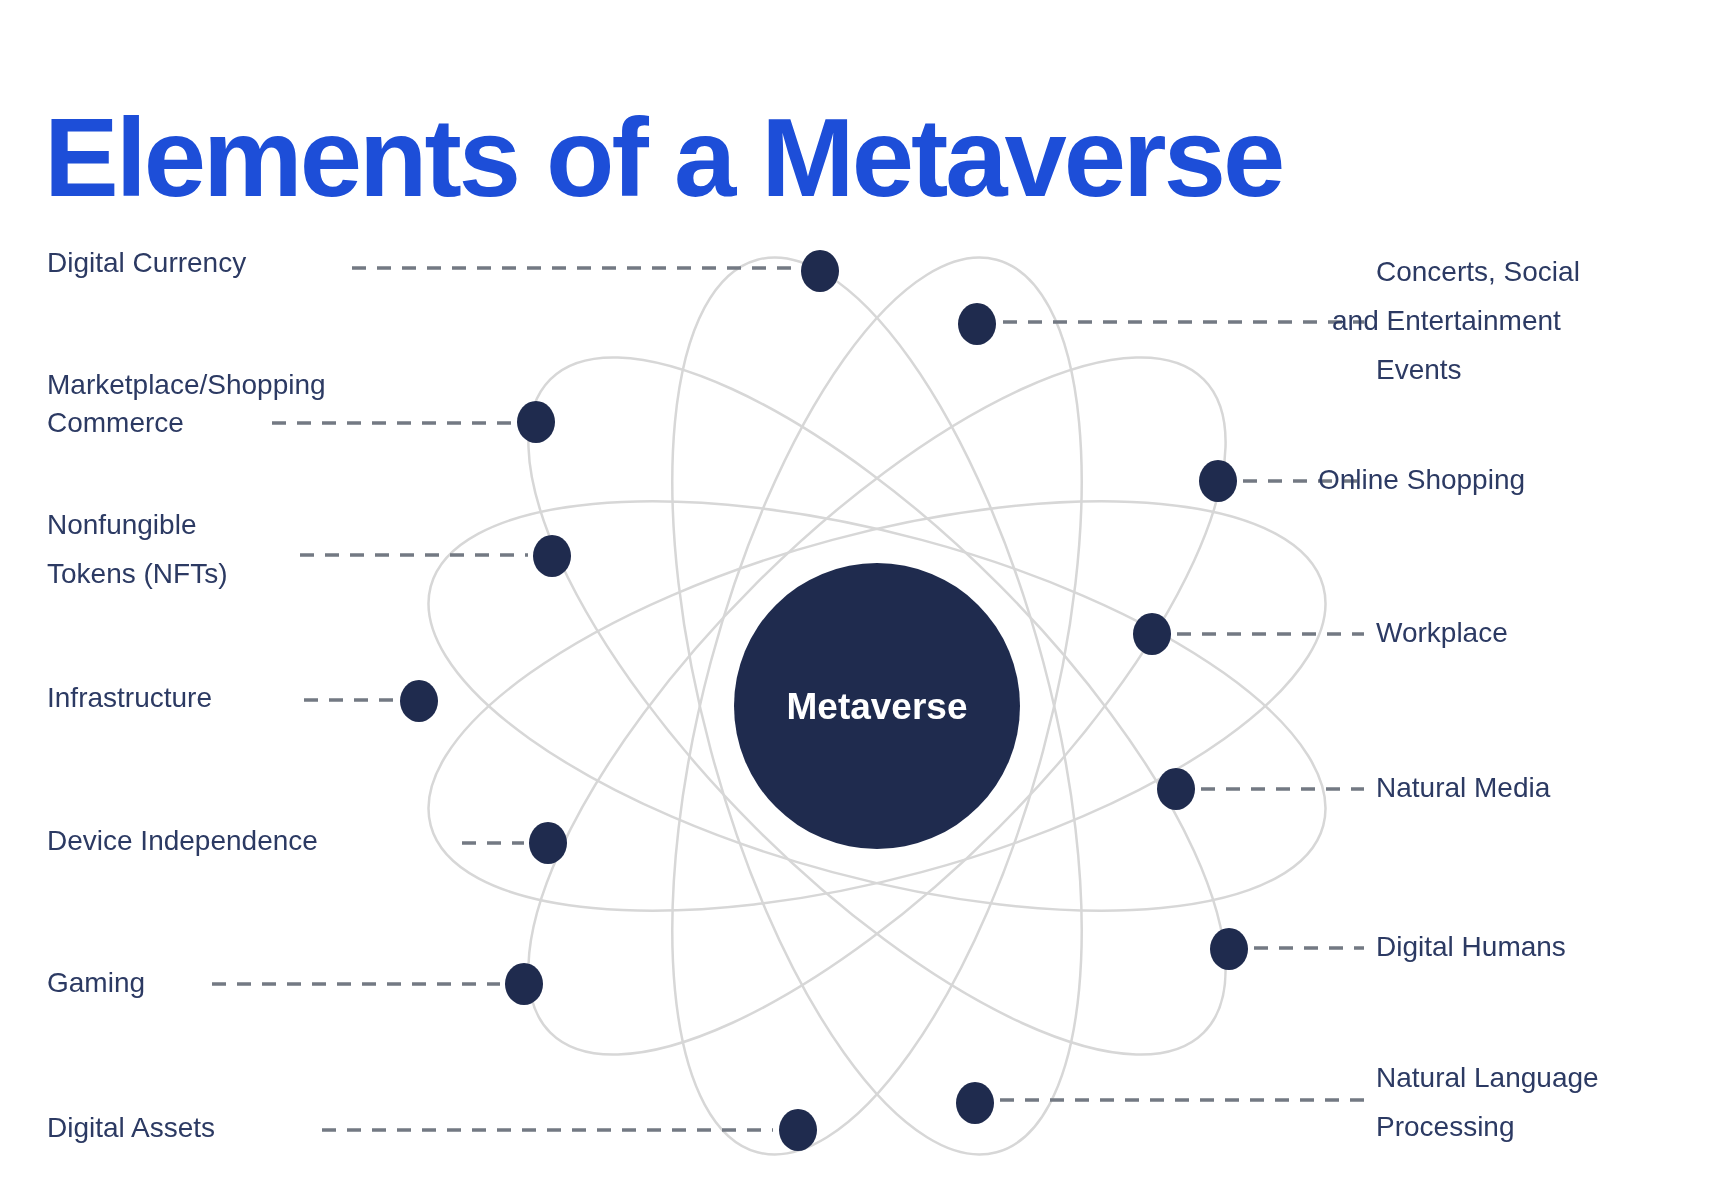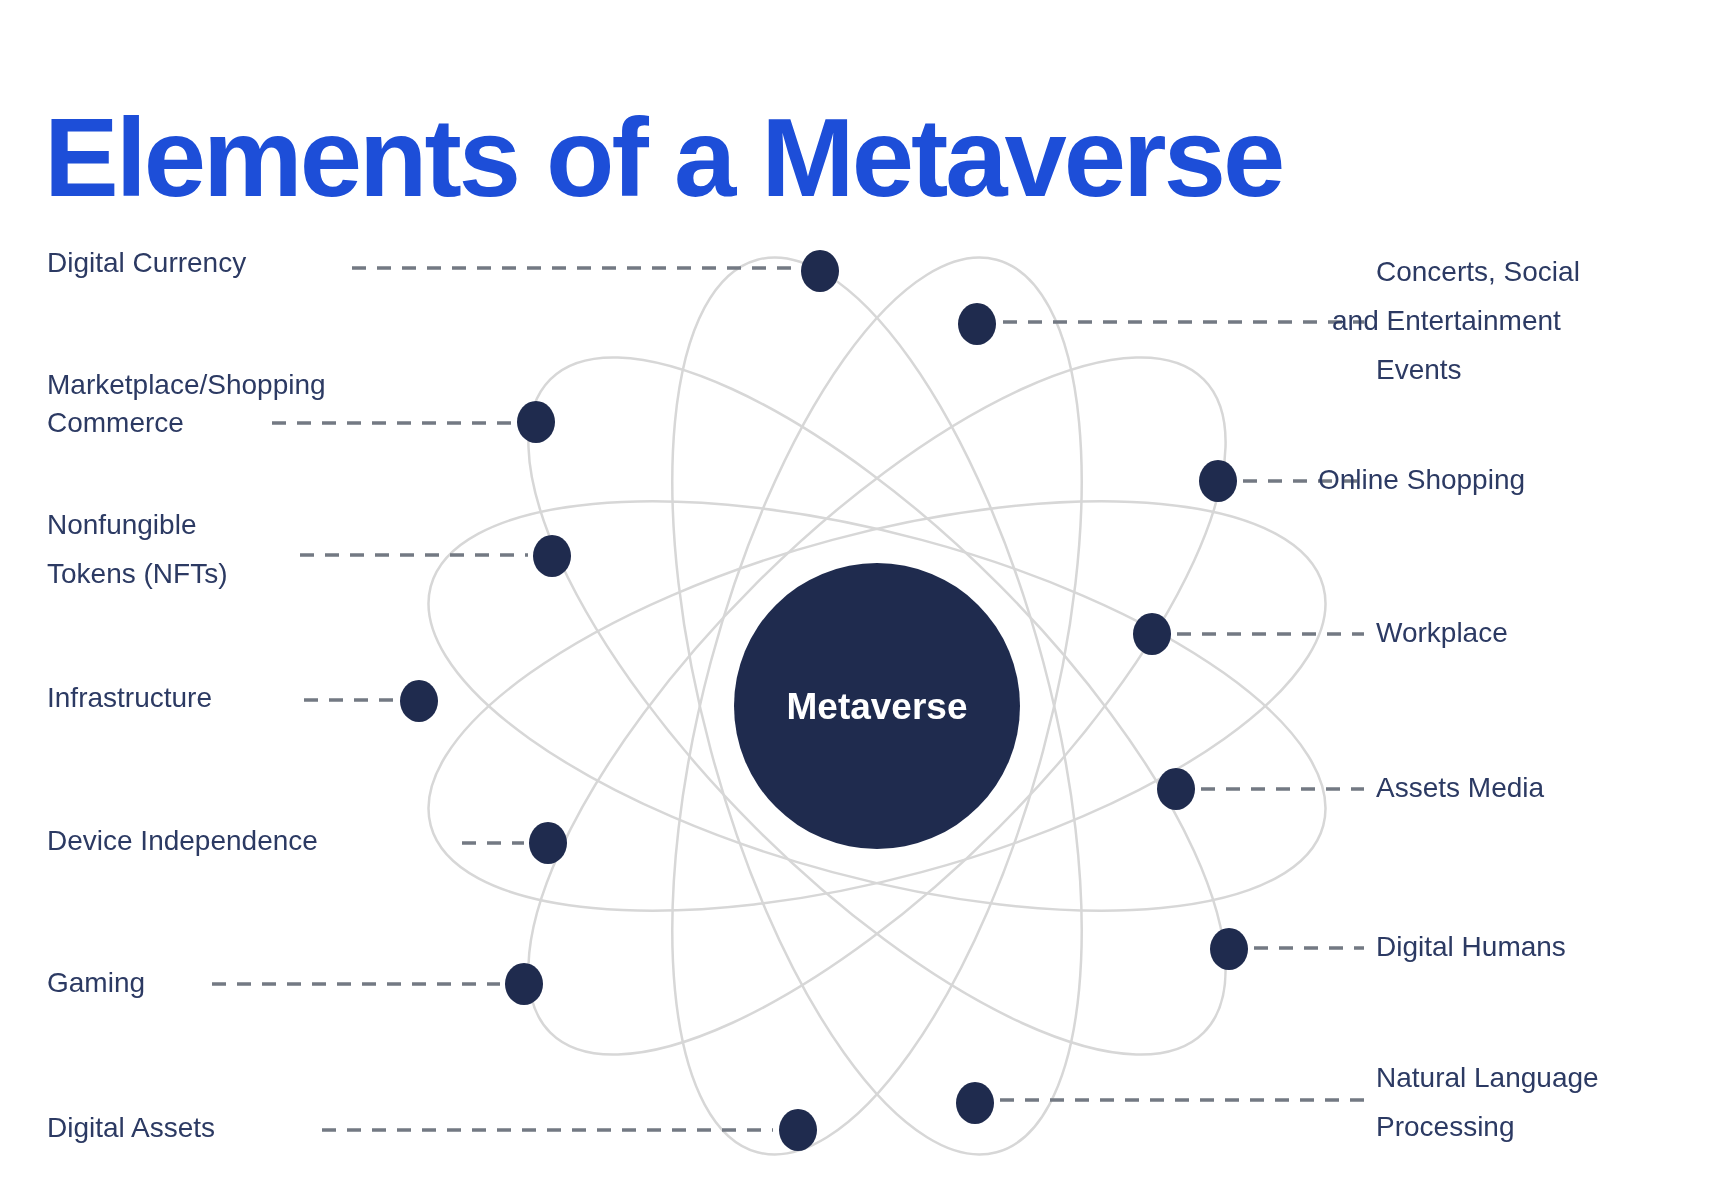--- a/index.html
+++ b/index.html
@@ -81,19 +81,19 @@
       <div class="node-label-line" style="left: 47px; top: 500px;">Nonfungible</div>
       <div class="node-label-line" style="left: 47px; top: 673px;">Infrastructure</div>
       <div class="node-label-line" style="left: 47px; top: 816px;">Device Independence</div>
       <div class="node-label-line" style="left: 47px; top: 958px;">Gaming</div>
       <div class="node-label-line" style="left: 1376px; top: 247px;">Concerts, Social</div>
       <div class="node-label-line" style="left: 47px; top: 1103px;">Digital Assets</div>
       <div class="node-label-line" style="left: 1332px; top: 296px;">and Entertainment</div>
       <div class="node-label-line" style="left: 1376px; top: 345px;">Events</div>
       <div class="node-label-line" style="left: 1318px; top: 455px;">Online Shopping</div>
       <div class="node-label-line" style="left: 1376px; top: 608px;">Workplace</div>
-      <div class="node-label-line" style="left: 1376px; top: 763px;">Assets Media</div>
+      <div class="node-label-line" style="left: 1376px; top: 763px;">Natural Media</div>
       <div class="node-label-line" style="left: 1376px; top: 922px;">Digital Humans</div>
       <div class="node-label-line" style="left: 1376px; top: 1053px;">Natural Language</div>
       <div class="node-label-line" style="left: 1376px; top: 1102px;">Processing</div>
     </div>
 
 </div>
 
 </body></html>

